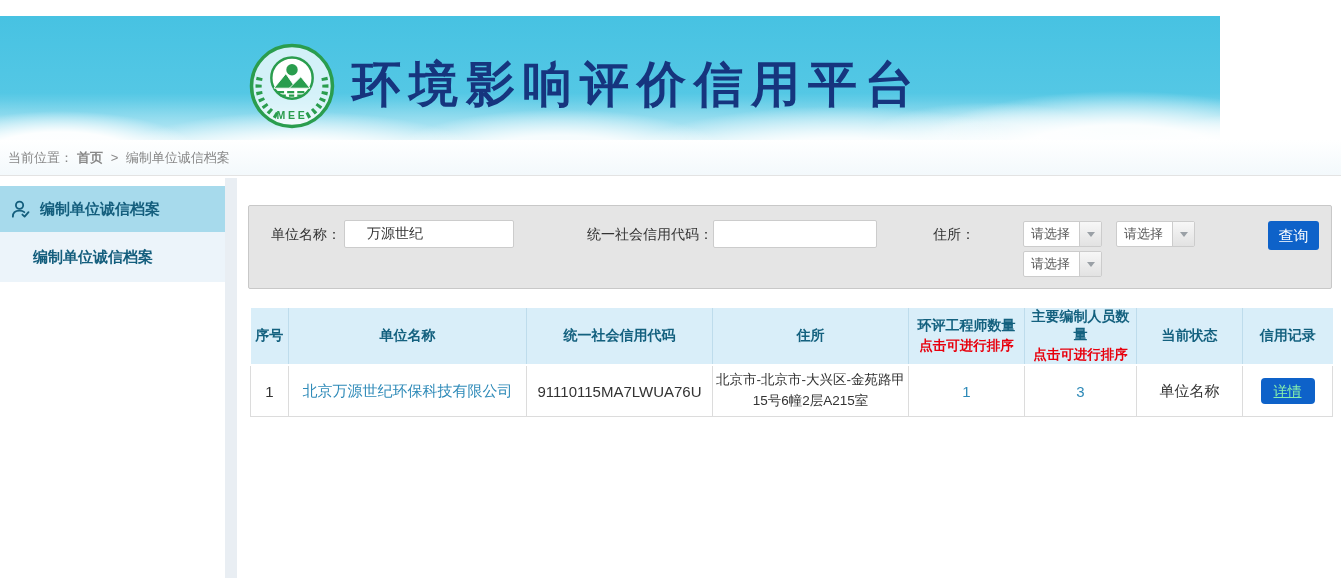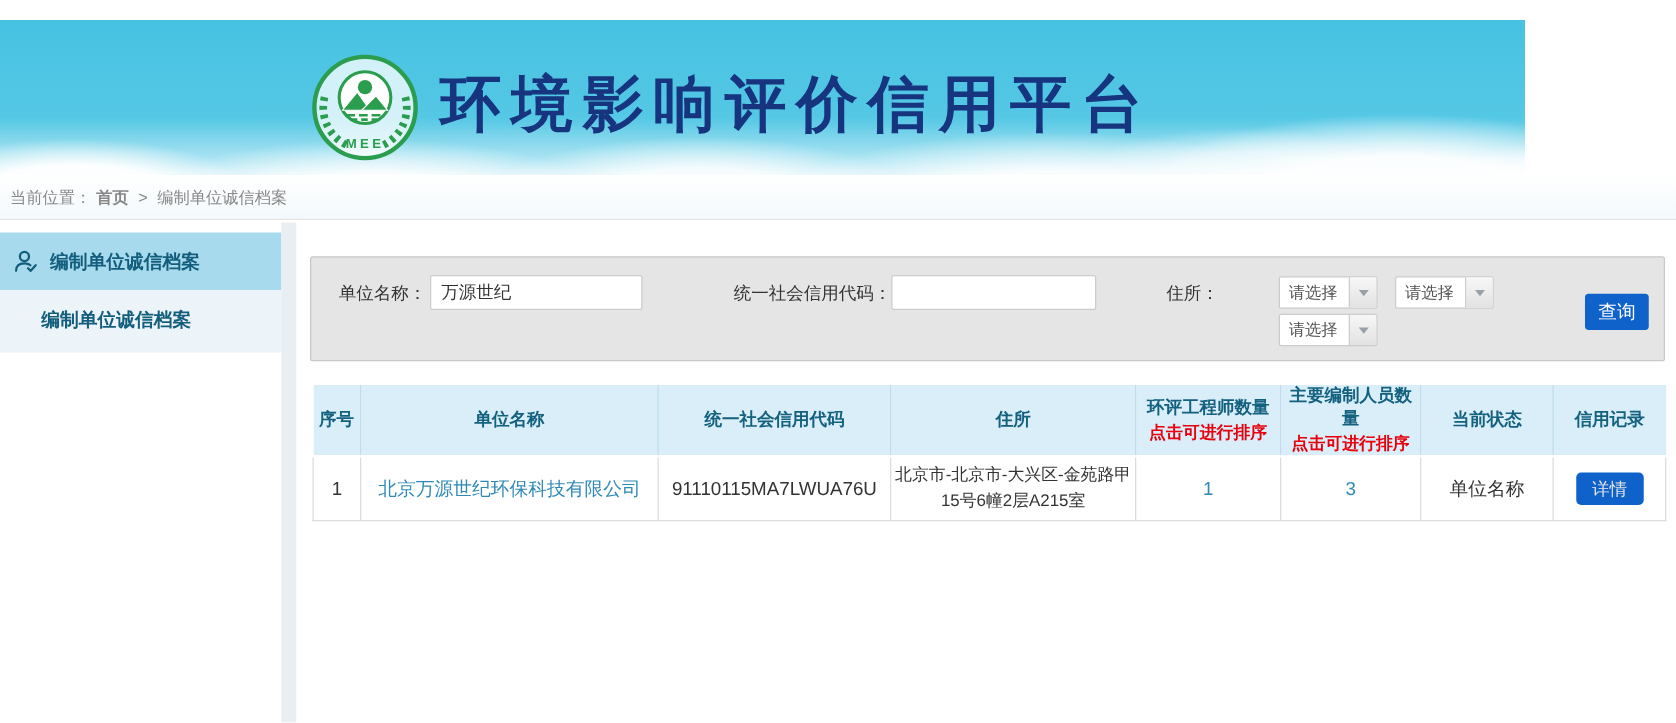--- a/index.html
+++ b/index.html
@@ -54,21 +54,21 @@
   .panel{
     position:absolute;left:248px;top:205px;width:1084px;height:84px;
     background:#e5e5e5;border:1px solid #c8c8c8;border-radius:2px;box-sizing:border-box;
   }
   .panel .lbl{position:absolute;top:14px;height:28px;line-height:28px;font-size:14px;color:#333;white-space:nowrap;}
   .lbl-unit{left:22px;}
   .lbl-code{left:338px;}
   .lbl-addr{left:684px;}
   .txt{
     position:absolute;top:14px;height:28px;box-sizing:border-box;
-    border:1px solid #ccc;border-radius:2px;font-size:14px;color:#333;padding:0 8px;
+    border:1px solid #ccc;border-radius:2px;font-size:14px;color:#333;padding:0 22px;
     font-family:inherit;outline:none;background:#fff;
   }
   .txt-unit{left:95px;width:170px;}
   .txt-code{left:464px;width:164px;}
   .dd{
     position:absolute;width:79px;height:26px;box-sizing:border-box;
     border:1px solid #ccc;border-radius:2px;background:#fff;display:flex;cursor:pointer;margin-left:45px;
   }
   .dd-1{left:729px;top:15px;}
   .dd-2{left:822px;top:15px;}
@@ -76,21 +76,21 @@
   .dd-text{flex:1;font-size:13px;color:#555;line-height:24px;padding-left:7px;overflow:hidden;white-space:nowrap;}
   .dd-btn{
     width:21px;border-left:1px solid #ccc;background:linear-gradient(180deg,#f7f7f7,#e2e2e2);
     display:flex;align-items:center;justify-content:center;
   }
   .dd-arrow{width:0;height:0;border-left:4px solid transparent;border-right:4px solid transparent;border-top:5px solid #9aa0a6;}
   .dash{position:absolute;top:15px;height:26px;line-height:26px;color:#666;font-size:14px;}
   .dash-1{left:814px;}
   .dash-2{left:907px;}
   .btn-query{
-    position:absolute;left:1019px;top:29px;width:51px;height:29px;
+    position:absolute;left:1019px;top:15px;width:51px;height:29px;
     background:#0e62c9;color:#fff;border:none;border-radius:3px;font-size:15px;
     font-family:inherit;cursor:pointer;line-height:29px;text-align:center;padding:0;
   }
   
   .result-table{
     position:absolute;left:250px;top:308px;width:1082px;
     border-collapse:collapse;table-layout:fixed;
   }
   .result-table th{
     background:#d9eef9;height:45px;padding:0 2px;
@@ -101,22 +101,22 @@
   .sort-hint{color:#e8000d;font-size:13.5px;font-weight:bold;margin-top:2px;cursor:pointer;}
   .result-table td{
     background:#fff;height:50px;padding:0 2px;
     border:1px solid #dcdcdc;text-align:center;vertical-align:middle;
     font-size:15px;color:#333;
   }
   .cell-link{color:#2e8ab8;cursor:pointer;}
   .cell-addr{font-size:13.5px;line-height:1.55;max-width:196px;margin:0 auto;word-break:break-all;}
   .cell-status{font-size:14px;}
   .btn-detail{
-    display:inline-block;background:#0e62c9;color:#e5e5e5;border:none;border-radius:4px;
-    font-size:14px;font-family:inherit;padding:6px 13px;cursor:pointer;line-height:1;
+    display:inline-block;background:#0e62c9;color:#86efac;border:none;border-radius:4px;
+    font-size:14px;font-family:inherit;padding:6px 13px;cursor:pointer;line-height:1;text-decoration:underline;
   }
 </style>
 </head>
 <body>
 
 <div class="header">
   <svg class="logo" viewBox="0 0 100 100">
     <circle cx="50" cy="50" r="46" fill="rgba(255,255,255,0.75)" stroke="#2a9d4e" stroke-width="4"></circle>
     <path d="M33,84 A38,38 0 0 1 14,38" fill="none" stroke="#2a9d4e" stroke-width="7" stroke-dasharray="3.5 4.5"></path>
     <path d="M67,84 A38,38 0 0 0 86,38" fill="none" stroke="#2a9d4e" stroke-width="7" stroke-dasharray="3.5 4.5"></path>

